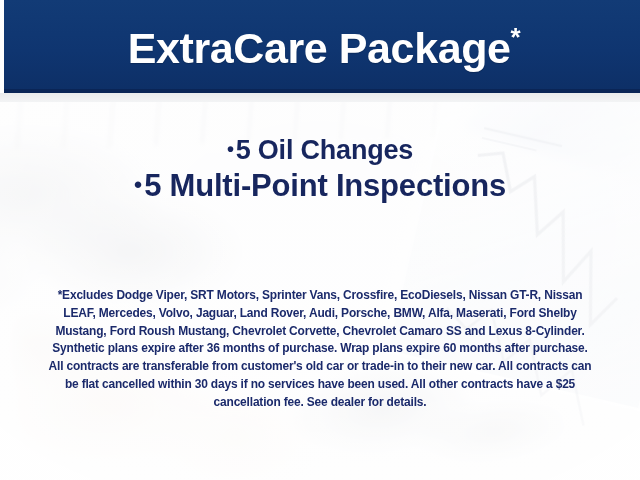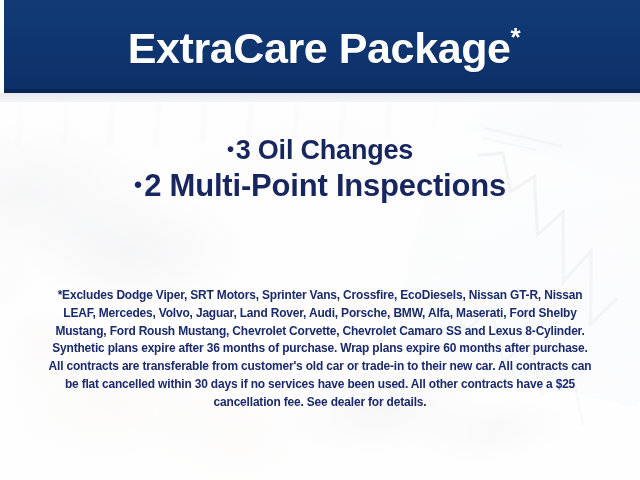--- a/index.html
+++ b/index.html
@@ -251,22 +251,22 @@
 
   <div class="header-band">
     <div class="header-title">
       <span>ExtraCare Package</span><span class="asterisk">*</span>
     </div>
   </div>
   <div class="under-band"></div>
 
   <div class="benefits">
     <div class="benefit-line benefit-0">
-      <span class="dot">•</span><span>3 Oil Changes</span>
+      <span class="dot">•</span><span>5 Oil Changes</span>
     </div>
     <div class="benefit-line benefit-2">
-      <span class="dot">•</span><span>2 Multi-Point Inspections</span>
+      <span class="dot">•</span><span>5 Multi-Point Inspections</span>
     </div>
   </div>
 
   <div class="disclaimer">*Excludes Dodge Viper, SRT Motors, Sprinter Vans, Crossfire, EcoDiesels, Nissan GT-R, Nissan LEAF, Mercedes, Volvo, Jaguar, Land Rover, Audi, Porsche, BMW, Alfa, Maserati, Ford Shelby Mustang, Ford Roush Mustang, Chevrolet Corvette, Chevrolet Camaro SS and Lexus 8-Cylinder. Synthetic plans expire after 36 months of purchase. Wrap plans expire 60 months after purchase. All contracts are transferable from customer's old car or trade-in to their new car. All contracts can be flat cancelled within 30 days if no services have been used. All other contracts have a $25 cancellation fee. See dealer for details.</div>
 
 </div>
 
 </body></html>

